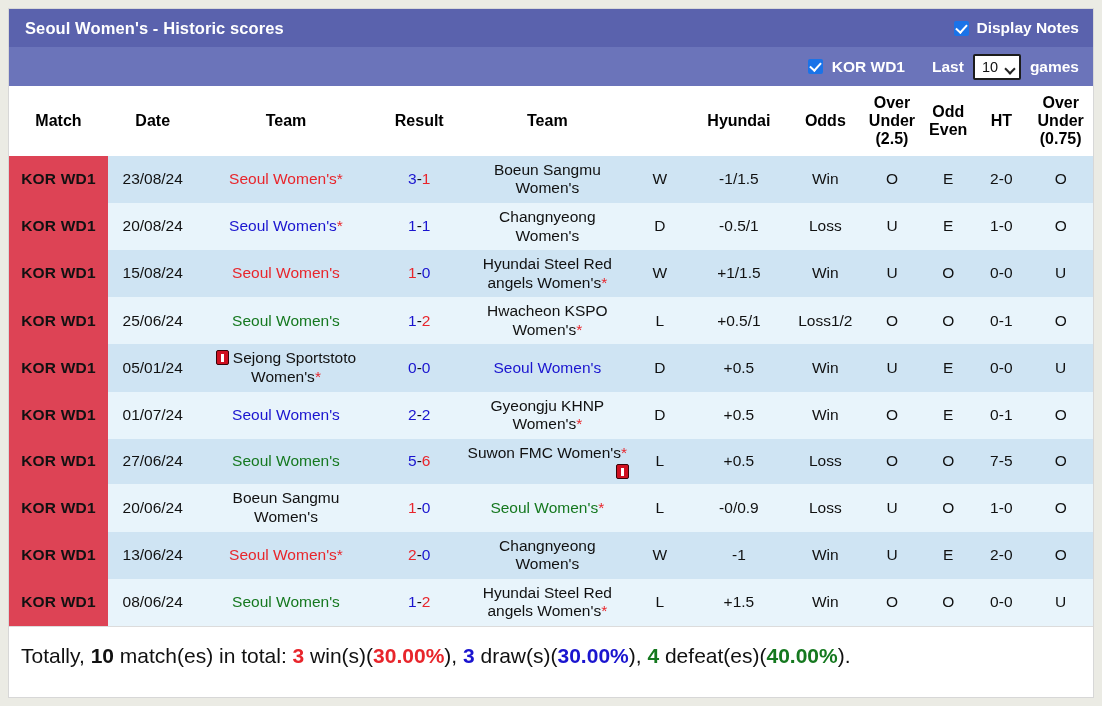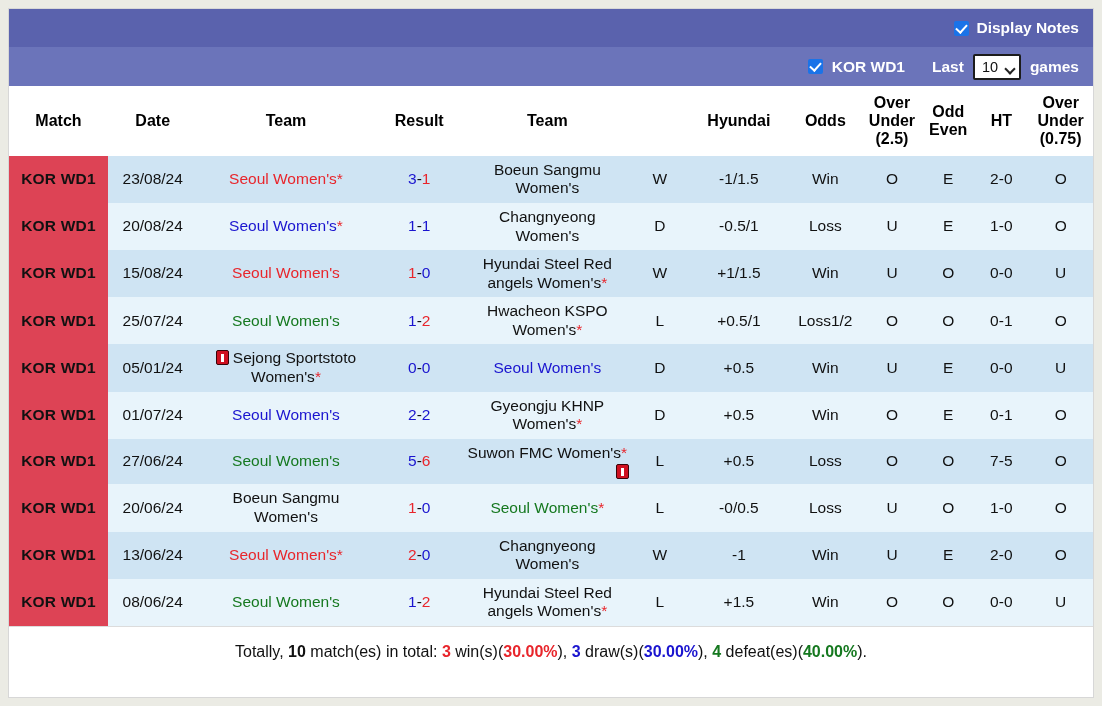--- a/index.html
+++ b/index.html
@@ -164,34 +164,34 @@
   }
   .rc-below { display: block; margin: 2px auto 0; margin-right: 0; }
 
   
   .footer {
     padding: 9px 12px 8px 12px;
     background: #ffffff;
     border-top: 1px solid #dcdcdc;
   }
   .footer .line {
-    font-size: 16px;
+    font-size: 21px;
     color: #111111;
     line-height: 1.95;
     white-space: nowrap;
-    text-align: center;
   }
   .footer b { font-weight: bold; }
 </style>
 </head>
 <body>
 
 <div id="app">
 
   <div class="titlebar">
+    <div class="title">Seoul Women's - Historic scores</div>
     <div class="spacer"></div>
     <div class="ck-group">
       <span class="ck"></span>
       <span class="ck-label">Display Notes</span>
     </div>
   </div>
 
   <div class="subbar">
     <span class="ck"></span>
     <span class="ck-label">KOR WD1</span>
@@ -301,21 +301,21 @@
           <td class="wdl c-red">W</td>
           <td class="hcp">+1/1.5</td>
           <td class="wdl c-red">Win</td>
           <td class="wdl c-green">U</td>
           <td class="wdl c-green">O</td>
           <td class="ht">0-0</td>
           <td class="wdl c-green">U</td>
         </tr>
         <tr class="r-even">
           <td class="league">KOR WD1</td>
-          <td class="date">25/07/24</td>
+          <td class="date">25/06/24</td>
           <td class="teamA"><span class="c-green">Seoul Women's</span></td>
           <td class="score"><span class="c-blue">1</span><span class="c-black">-</span><span class="c-red">2</span></td>
           <td class="teamA"><span class="c-black">Hwacheon KSPO Women's</span><span class="ast">*</span></td>
           <td class="wdl c-green">L</td>
           <td class="hcp">+0.5/1</td>
           <td class="wdl c-green">Loss1/2</td>
           <td class="wdl c-red">O</td>
           <td class="wdl c-green">O</td>
           <td class="ht">0-1</td>
           <td class="wdl c-red">O</td>
@@ -362,21 +362,21 @@
           <td class="ht">7-5</td>
           <td class="wdl c-red">O</td>
         </tr>
         <tr class="r-even">
           <td class="league">KOR WD1</td>
           <td class="date">20/06/24</td>
           <td class="teamA"><span class="c-black">Boeun Sangmu Women's</span></td>
           <td class="score"><span class="c-red">1</span><span class="c-black">-</span><span class="c-blue">0</span></td>
           <td class="teamA"><span class="c-green">Seoul Women's</span><span class="ast">*</span></td>
           <td class="wdl c-green">L</td>
-          <td class="hcp">-0/0.5</td>
+          <td class="hcp">-0/0.9</td>
           <td class="wdl c-green">Loss</td>
           <td class="wdl c-green">U</td>
           <td class="wdl c-green">O</td>
           <td class="ht">1-0</td>
           <td class="wdl c-red">O</td>
         </tr>
         <tr class="r-odd">
           <td class="league">KOR WD1</td>
           <td class="date">13/06/24</td>
           <td class="teamA"><span class="c-red">Seoul Women's</span><span class="ast">*</span></td>

